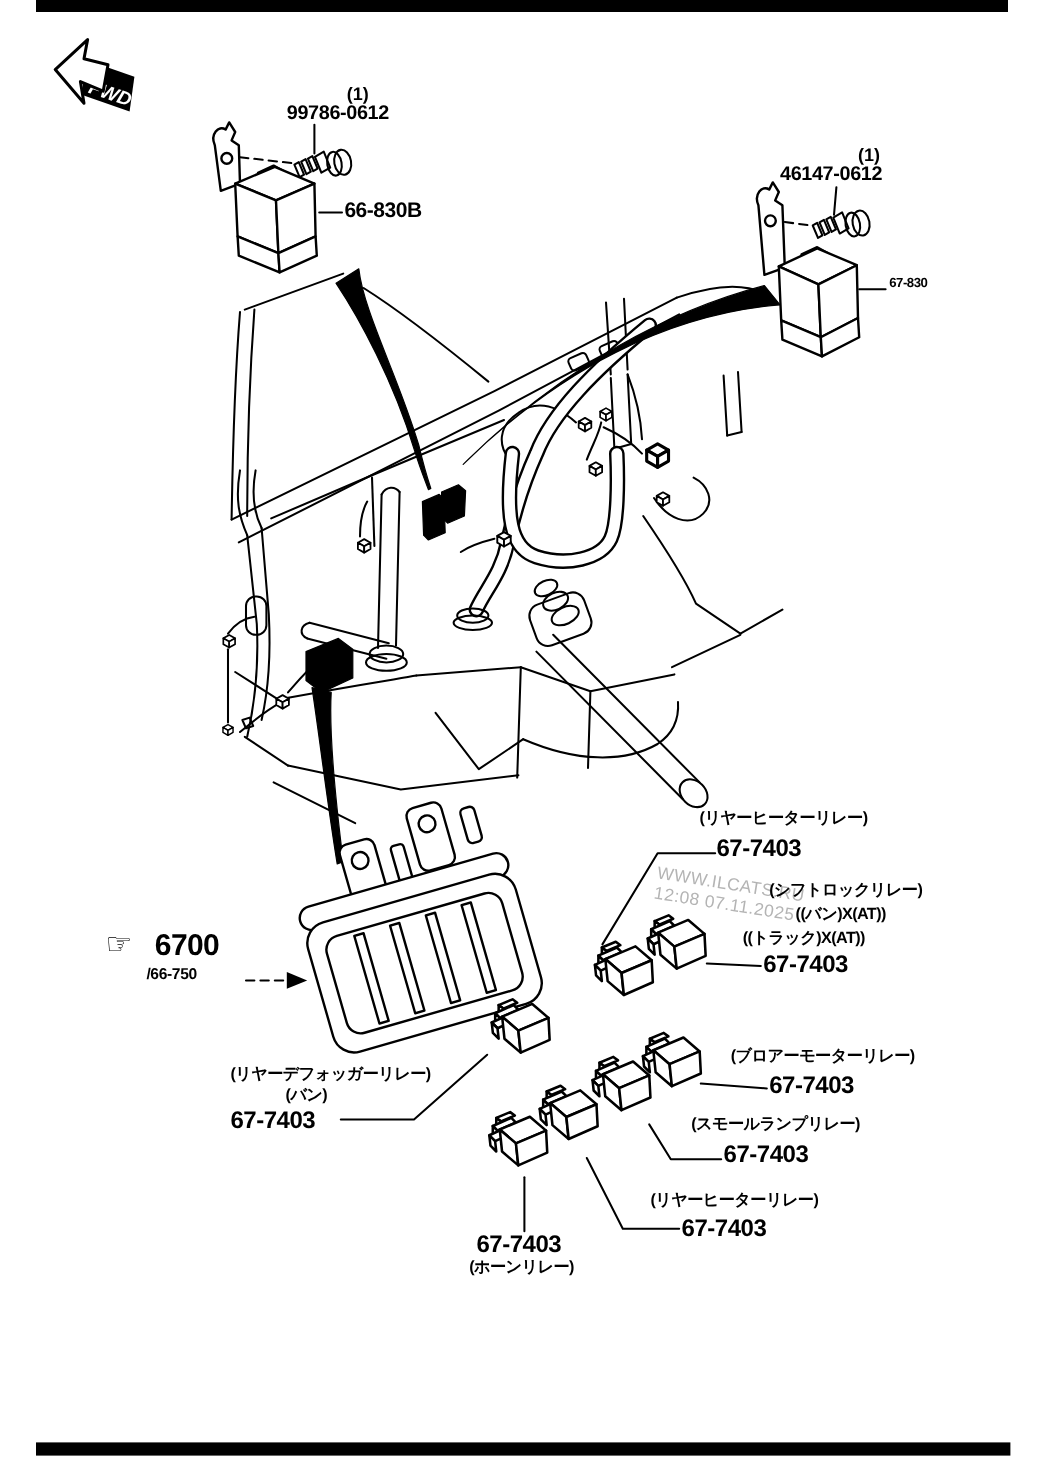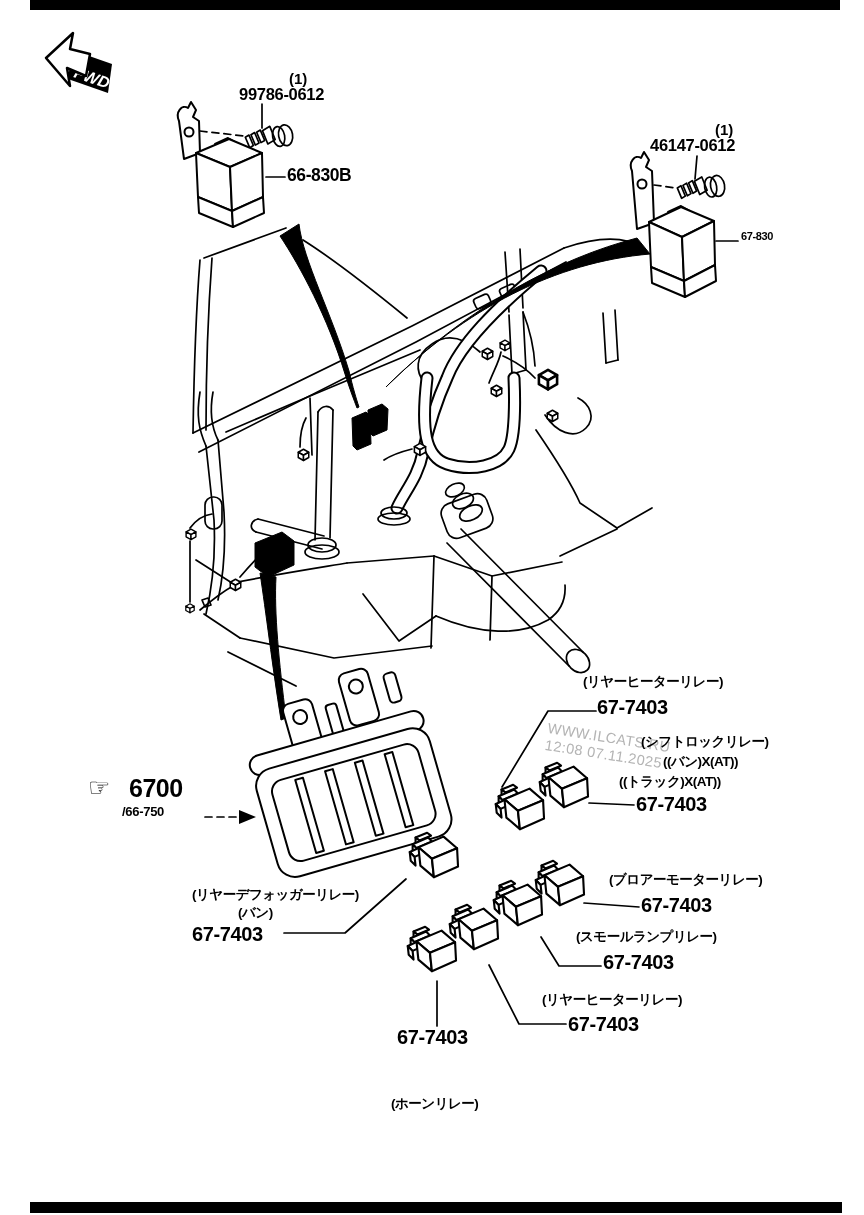--- a/index.html
+++ b/index.html
@@ -303,19 +303,19 @@
   <div class="lbl jp" style="left:609px;top:873px;">(ブロアーモーターリレー)</div>
   <div class="lbl pn" style="left:641px;top:895px;">67-7403</div>
 
   <div class="lbl jp" style="left:576px;top:930px;">(スモールランプリレー)</div>
   <div class="lbl pn" style="left:603px;top:952px;">67-7403</div>
 
   <div class="lbl jp" style="left:542px;top:993px;">(リヤーヒーターリレー)</div>
   <div class="lbl pn" style="left:568px;top:1014px;">67-7403</div>
 
   <div class="lbl pn" style="left:397px;top:1027px;">67-7403</div>
-  <div class="lbl jp" style="left:391px;top:1049px;margin-top:48px;">(ホーンリレー)</div>
+  <div class="lbl jp" style="left:391px;top:1049px;">(ホーンリレー)</div>
 
   <div class="lbl jp" style="left:192px;top:888px;">(リヤーデフォッガーリレー)</div>
   <div class="lbl jp" style="left:192px;top:906px;margin-left:46px;">(バン)</div>
   <div class="lbl pn" style="left:192px;top:924px;">67-7403</div>
 
 </div>
 
 </body></html>

